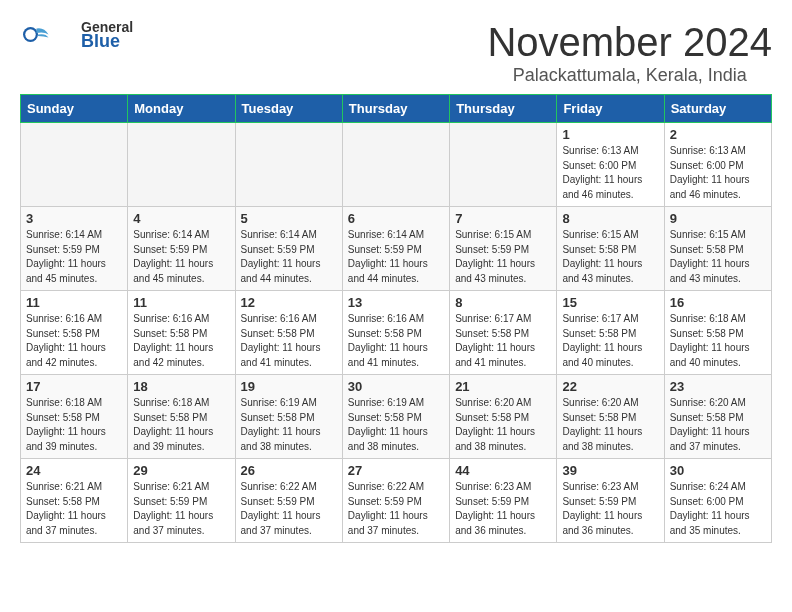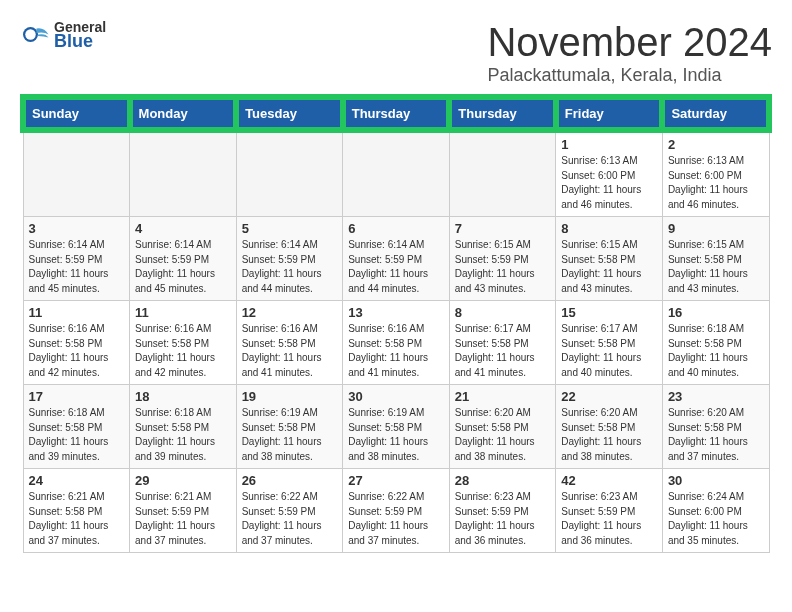--- a/index.html
+++ b/index.html
@@ -1,26 +1,26 @@
 <!DOCTYPE html>
 <html><head>
   <meta charset="utf-8">
   <style>
     * { box-sizing: border-box; margin: 0; padding: 0; }
     body { font-family: Arial, sans-serif; background: #fff; width: 792px; min-height: 612px; }
     .container { padding: 20px 20px 10px 20px; }
     .header-top { display: flex; align-items: flex-start; justify-content: space-between; margin-bottom: 5px; }
     .logo { display: flex; align-items: center; }
-    .logo-text { font-size: 20px; font-weight: bold; color: #1a1a1a; line-height: 1.1; }
+    .logo-text { font-size: 20px; font-weight: bold; color: #1a1a1a; line-height: 1.1; margin-left: 27px; }
     .logo-icon { width: 30px; height: 30px; margin-right: 4px; }
-    .title-block { text-align: left; }
+    .title-block { text-align: center; }
     .month-title { font-size: 40px; color: #333; font-weight: 300; }
     .location { font-size: 18px; color: #555; font-weight: normal; }
     .calendar { width: 100%; border-collapse: collapse; margin-top: 8px; }
-    .calendar th { background: #1e5fa8; color: #fff; text-align: left; padding: 6px 6px; font-size: 13px; font-weight: bold; border: 6px solid #22c55e; }
+    .calendar th { background: #1e5fa8; color: #fff; text-align: left; padding: 6px 6px; font-size: 13px; font-weight: bold; border: 1px solid #22c55e; }
     .calendar td { border: 1px solid #ccc; vertical-align: top; padding: 4px 5px; font-size: 10.5px; color: #333; width: calc(100% / 7); min-height: 80px; background: #fff; }
     .calendar td.empty { background: #f5f5f5; }
     .day-num { font-size: 13px; font-weight: bold; display: block; margin-bottom: 2px; }
     .day-info { font-size: 10px; line-height: 1.45; color: #333; }
     tr:nth-child(even) td:not(.empty) { background: #f9f9f9; }
   </style>
 </head>
 <body>
 
 <div class="container">
@@ -253,28 +253,28 @@
 and 37 minutes.</div>
           </td>
           <td>
             <span class="day-num">27</span>
             <div class="day-info" style="white-space: pre-line;">Sunrise: 6:22 AM
 Sunset: 5:59 PM
 Daylight: 11 hours
 and 37 minutes.</div>
           </td>
           <td>
-            <span class="day-num">28</span>
+            <span class="day-num">44</span>
             <div class="day-info" style="white-space: pre-line;">Sunrise: 6:23 AM
 Sunset: 5:59 PM
 Daylight: 11 hours
 and 36 minutes.</div>
           </td>
           <td>
-            <span class="day-num">42</span>
+            <span class="day-num">39</span>
             <div class="day-info" style="white-space: pre-line;">Sunrise: 6:23 AM
 Sunset: 5:59 PM
 Daylight: 11 hours
 and 36 minutes.</div>
           </td>
           <td>
             <span class="day-num">30</span>
             <div class="day-info" style="white-space: pre-line;">Sunrise: 6:24 AM
 Sunset: 6:00 PM
 Daylight: 11 hours

